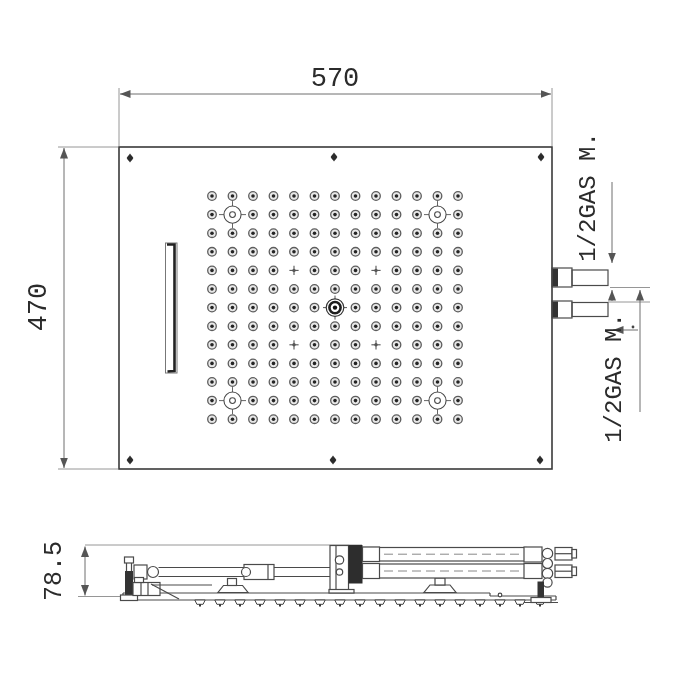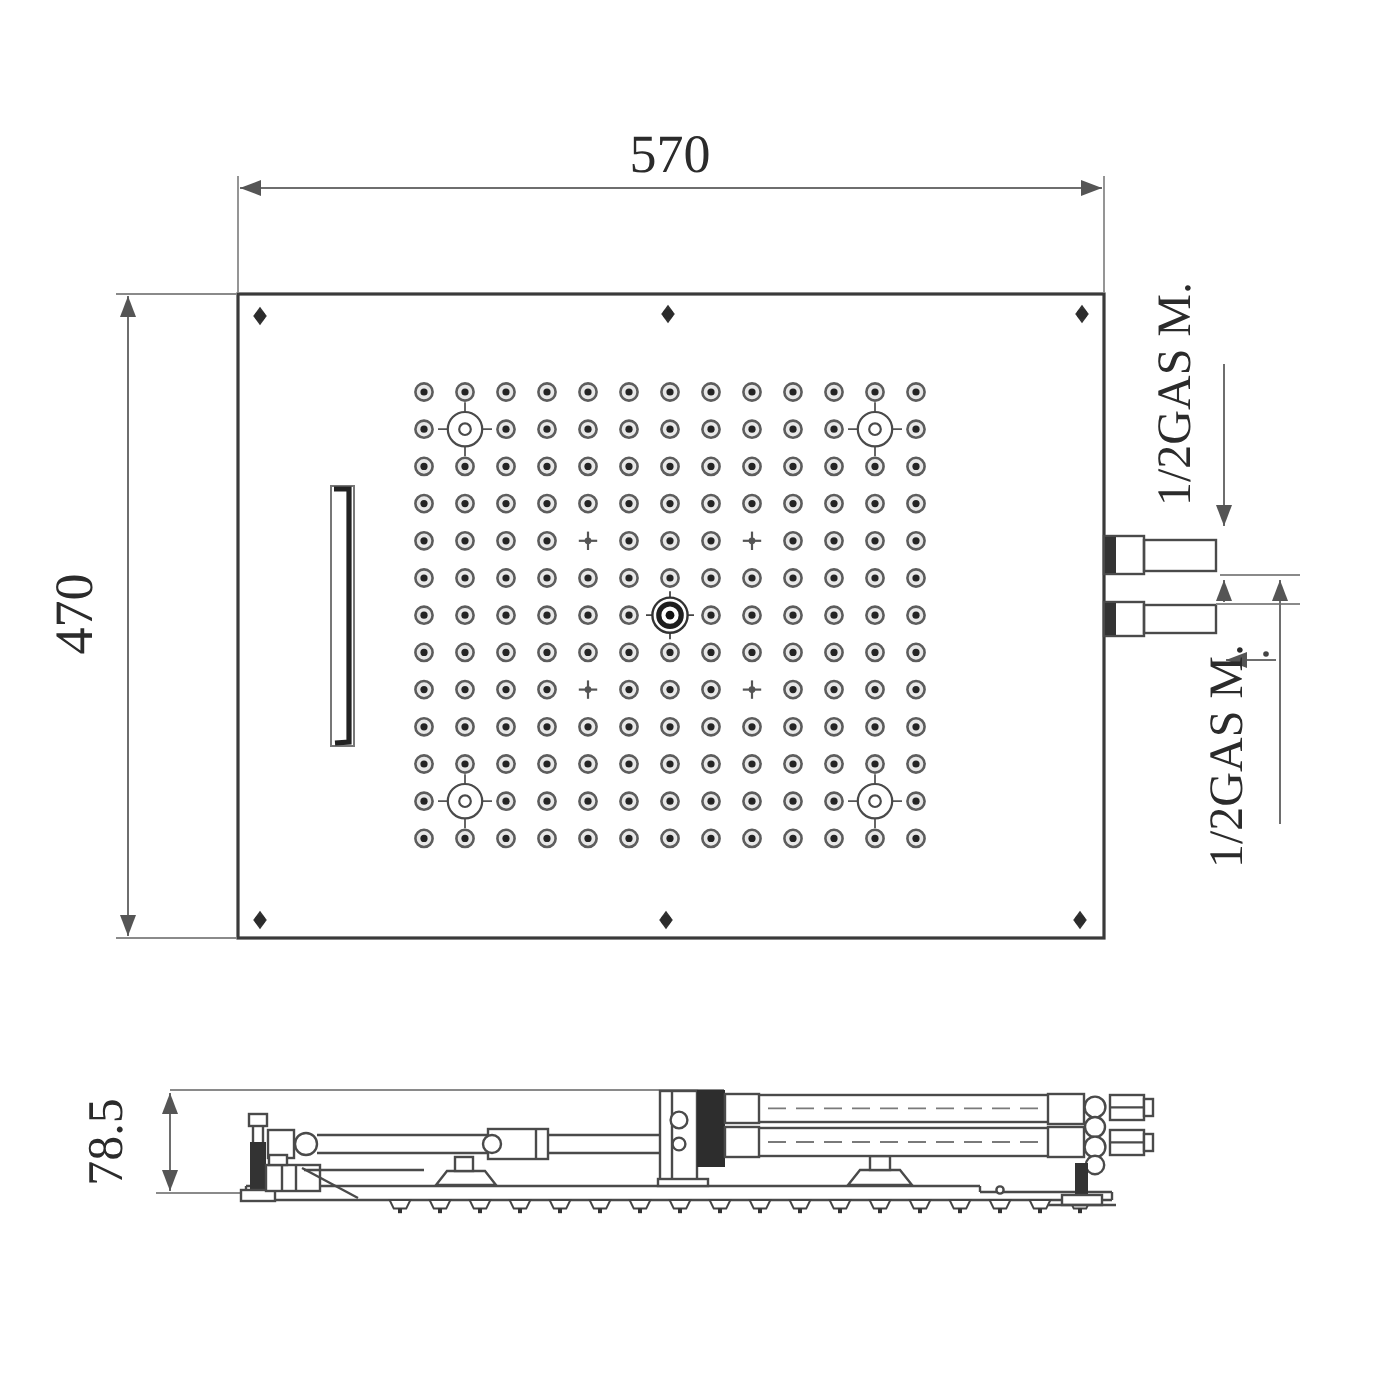--- a/index.html
+++ b/index.html
@@ -1,17 +1,17 @@
 <!DOCTYPE html>
 <html><head>
 <meta charset="utf-8">
 <style>
   html,body{margin:0;padding:0;background:#ffffff;}
   .stage{position:relative;width:700px;height:700px;background:#ffffff;overflow:hidden;
-         font-family:Liberation Serif, serif;}
+         font-family:Liberation Mono, monospace;}
   svg{display:block;}
   .dim-line{stroke:#6e6e6e;stroke-width:1;fill:none;}
   .ext-line{stroke:#8a8a8a;stroke-width:0.9;fill:none;}
   .outline{stroke:#4a4a4a;stroke-width:1.2;fill:none;}
   .outline-bold{stroke:#3a3a3a;stroke-width:1.6;fill:none;}
   .dim-text{fill:#2b2b2b;font-size:27px;}
   .gas-text{fill:#2b2b2b;font-size:24px;}
   .side-text{fill:#2b2b2b;font-size:25px;}
   .dash-line{stroke:#7a7a7a;stroke-width:0.9;stroke-dasharray:9 5;fill:none;}
 </style>

